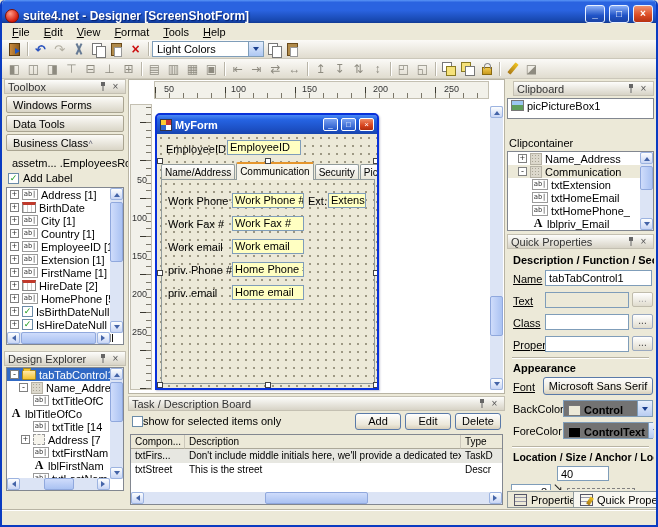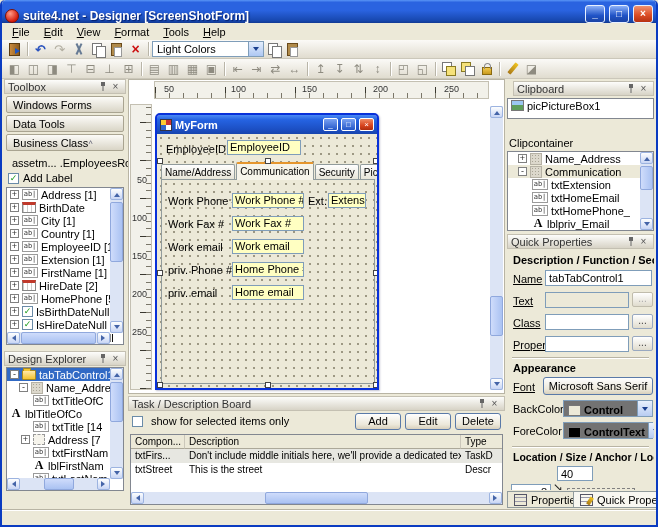--- a/index.html
+++ b/index.html
@@ -551,21 +551,21 @@
         <span>Task / Description Board</span>
           <span class="sp"></span>
         <span class="hbtn">
             <svg width="8" height="9">
               <rect x="2" y="0" width="4" height="4" fill="#666"></rect>
               <rect x="3.5" y="4" width="1" height="5" fill="#666"></rect>
             </svg>
           </span>
         <span class="hbtn">×</span>
       </div>
-      <div style="position:absolute;left:4px;top:19px;display:flex;align-items:center;gap:8px">
+      <div style="position:absolute;left:4px;top:19px;display:flex;align-items:center;gap:0">
         <span class="cb"></span>
         <span>show for selected items only</span>
       </div>
       <span class="xpbtn" style="right:104px;top:17px">Add</span>
       <span class="xpbtn" style="right:54px;top:17px">Edit</span>
       <span class="xpbtn" style="right:4px;top:17px">Delete</span>
 
       <div class="grid">
         <div class="ghead">
           <span class="ghc" style="width:54px">Compon...</span>
@@ -704,21 +704,21 @@
           <span class="swatch" style="background:#000"></span>
           <span>ControlText</span>
           <span class="ddb">
               <span class="tri-dn"></span>
             </span>
         </span>
 
         <span class="etch" style="top:196px"></span>
         <span class="qsec" style="left:6px;top:201px;font-size:10.5px">Location / Size / Anchor / Locking</span>
 
-        <span class="qpin" style="left:50px;top:216px;width:36px;height:15px">40</span>
+        <span class="qpin" style="left:50px;top:216px;width:52px;height:15px">40</span>
         <span class="qpin" style="left:4px;top:234px;width:40px;height:15px;text-align:right">8</span>
         <span class="arrow-se" style="left:46px;top:230px">↘</span>
         <span class="anchor-rect" style="left:60px;top:238px;width:68px;height:40px">
           
         </span>
 
       </div>
 
       <span class="btab" style="left:0;bottom:1px">
         <span class="pi"></span>

